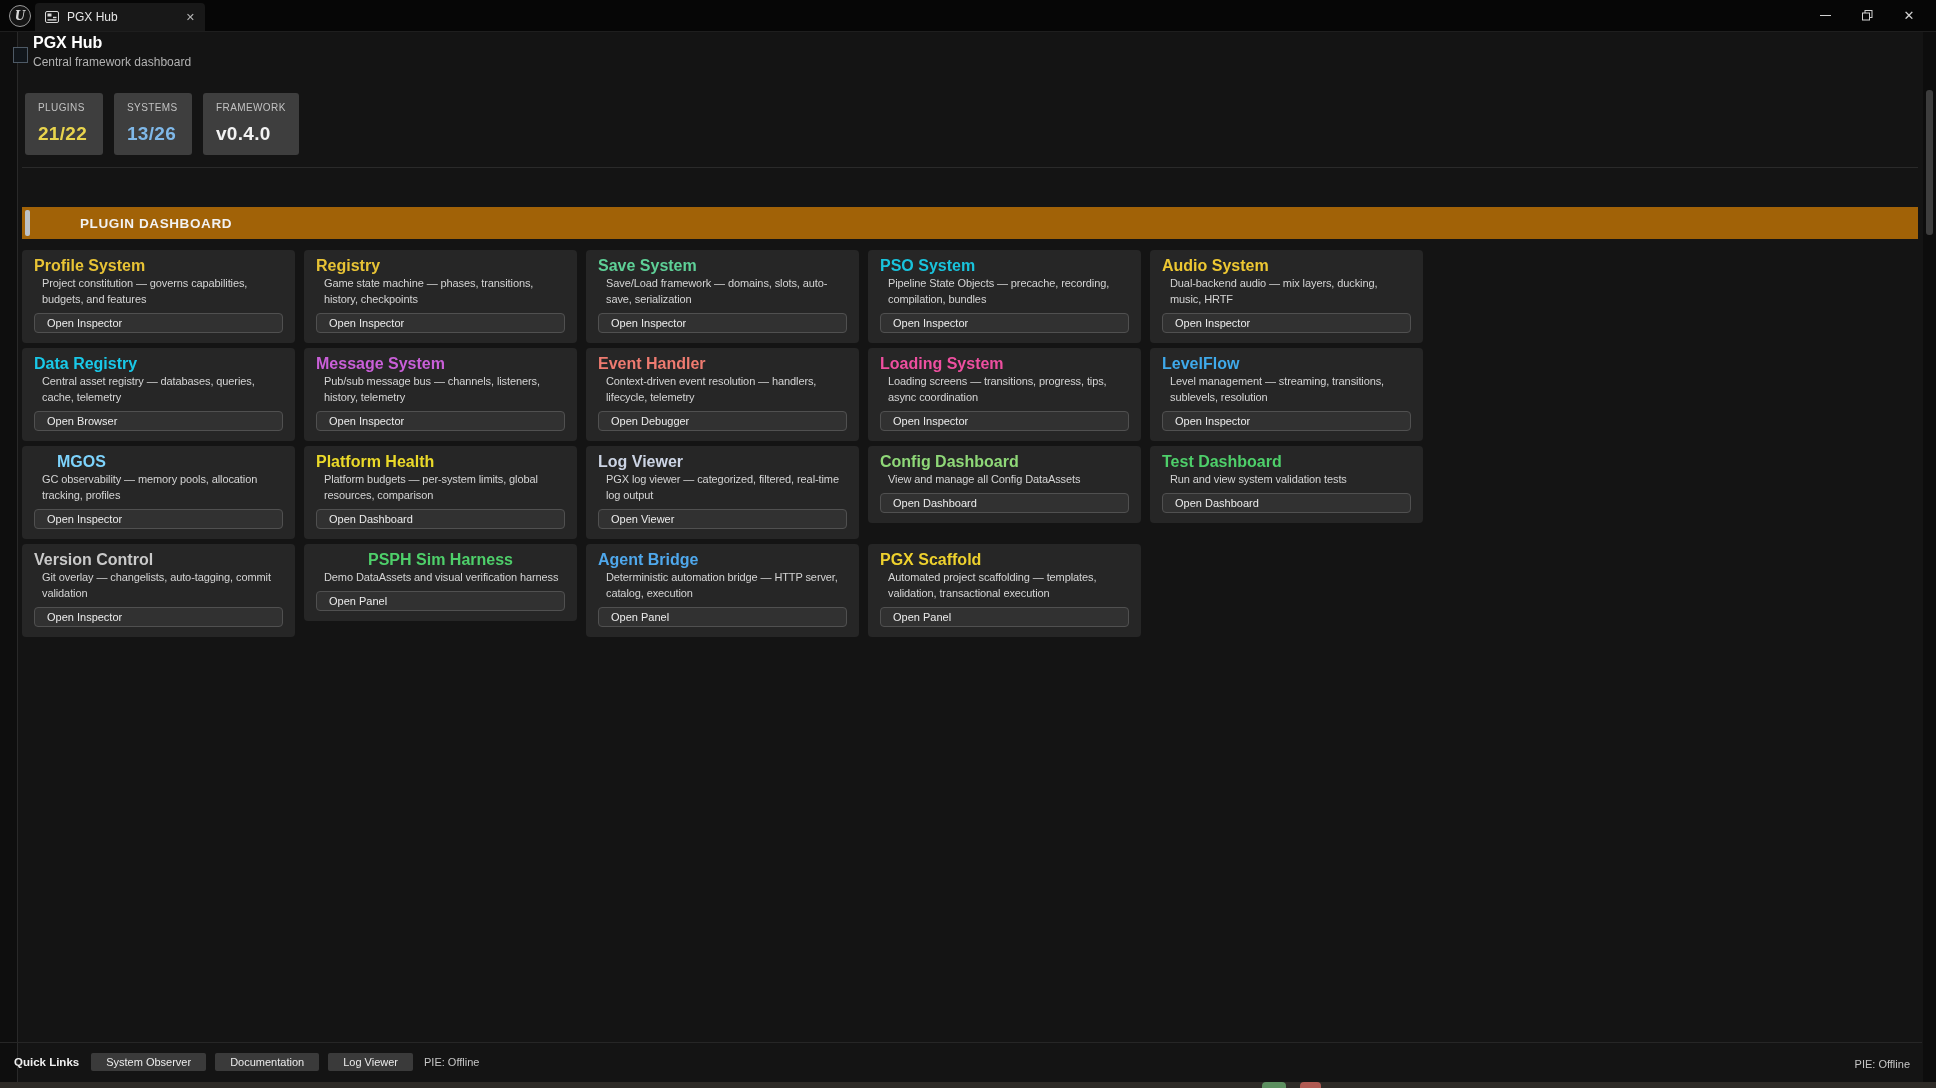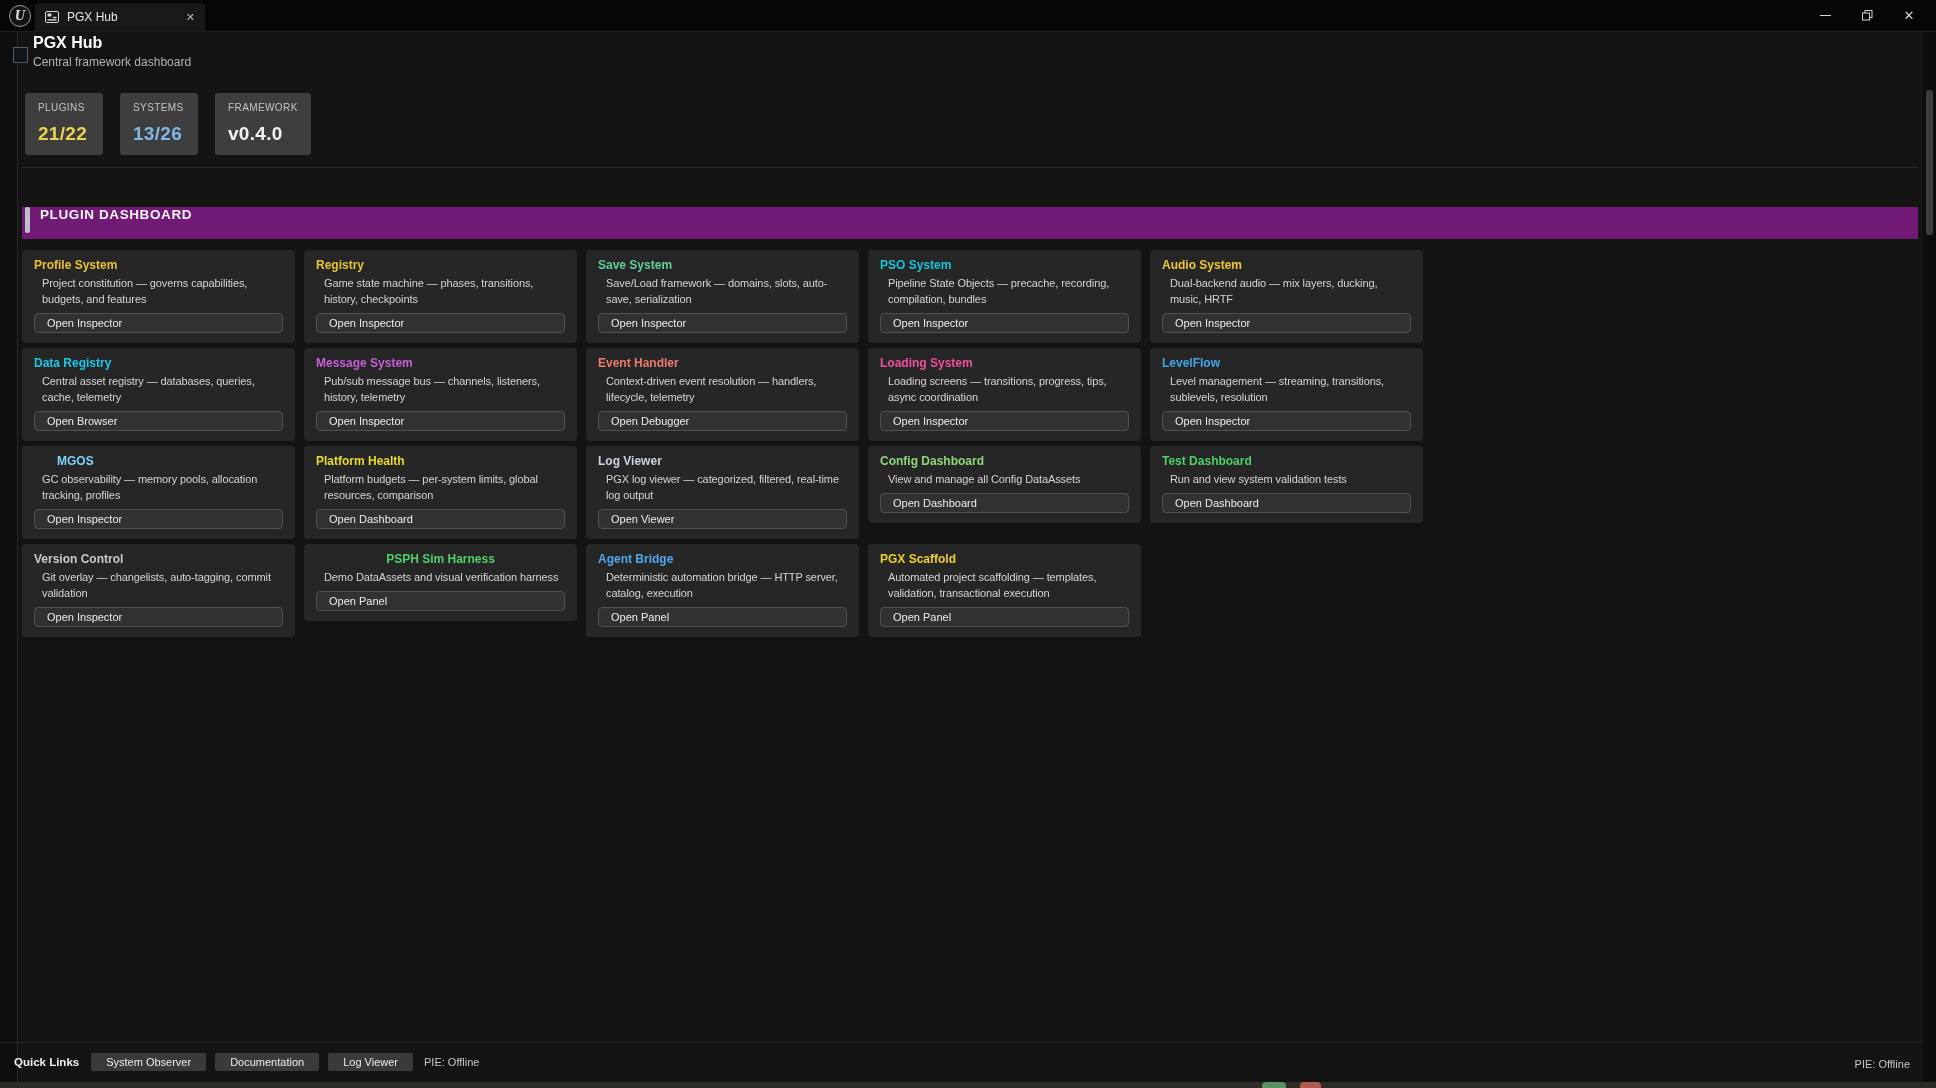--- a/index.html
+++ b/index.html
@@ -23,34 +23,34 @@
   .min-glyph{display:inline-block;width:11px;height:1.5px;background:#d2d2d2;}
   
   .left-gutter{position:absolute;left:0;top:32px;width:17px;bottom:0;background:#0e0e0e;border-right:1px solid #292929;}
   .right-gutter{position:absolute;right:0;top:32px;width:13px;bottom:6px;background:#0d0d0d;}
   .scroll-thumb{position:absolute;right:3px;top:58px;width:7px;height:145px;background:#3d3d3d;border-radius:3px;}
   
   .hdr-check{position:absolute;left:13px;top:47px;width:13px;height:14px;border:1px solid #4e5a66;background:#11161b;z-index:3;}
   .page-title{position:absolute;left:33px;top:34px;font-size:16px;font-weight:bold;color:#ffffff;}
   .page-sub{position:absolute;left:33px;top:55px;font-size:12px;color:#b2b2b2;}
   
-  .stats{position:absolute;left:25px;top:93px;display:flex;gap:17px;}
+  .stats{position:absolute;left:25px;top:93px;display:flex;gap:11px;}
   .stat{background:#3e3e3e;border-radius:3px;padding:9px 13px 10px 13px;min-width:52px;}
   .stat-label{font-size:10px;color:#c2c2c2;letter-spacing:0.4px;}
   .stat-value{font-size:19px;font-weight:bold;margin-top:10px;letter-spacing:0.3px;}
   .divider{position:absolute;left:22px;right:18px;top:167px;height:1px;background:#2a2a2a;}
   
-  .section{position:absolute;left:22px;right:18px;top:207px;height:32px;background:#701a75;display:flex;}
+  .section{position:absolute;left:22px;right:18px;top:207px;height:32px;background:#a16207;display:flex;align-items:center;gap:40px;}
   .section-accent{width:5px;height:26px;background:#bcc1c7;border-radius:2px;margin-left:3px;margin-right:10px;}
   .section-title{font-size:13.5px;font-weight:bold;letter-spacing:0.6px;color:#f2f2f2;}
   
   .grid{position:absolute;left:22px;top:250px;width:1403px;display:grid;
     grid-template-columns:repeat(5,273px);column-gap:9px;grid-auto-rows:98px;align-items:start;}
   .card{background:#262626;border-radius:4px;padding:8px 12px 10px 12px;box-sizing:border-box;width:273px;}
-  .card-title{font-size:12px;font-weight:bold;line-height:15px;}
+  .card-title{font-size:16px;font-weight:bold;line-height:15px;}
   .card-desc{font-size:11px;color:#d4d4d4;line-height:16px;margin-top:2px;letter-spacing:-0.1px;margin-left:8px;}
   .card-btn{margin-top:6px;height:20px;background:#313131;border:1px solid #505050;border-radius:4px;
     font-size:11px;color:#ececec;display:flex;align-items:center;padding:0 12px;box-sizing:border-box;}
   
   .footer-line{position:absolute;left:0;right:14px;top:1042px;height:1px;background:#262626;}
   .footer-row{position:absolute;left:14px;top:1053px;display:flex;align-items:center;gap:9px;}
   .footer-label{font-weight:bold;font-size:11.5px;color:#f0f0f0;margin-right:3px;}
   .footer-btn{height:18px;background:#3a3a3a;border-radius:2px;display:flex;align-items:center;
     padding:0 15px;font-size:11px;color:#ececec;}
   .pie-left{font-size:11px;color:#c6c6c6;margin-left:2px;}

